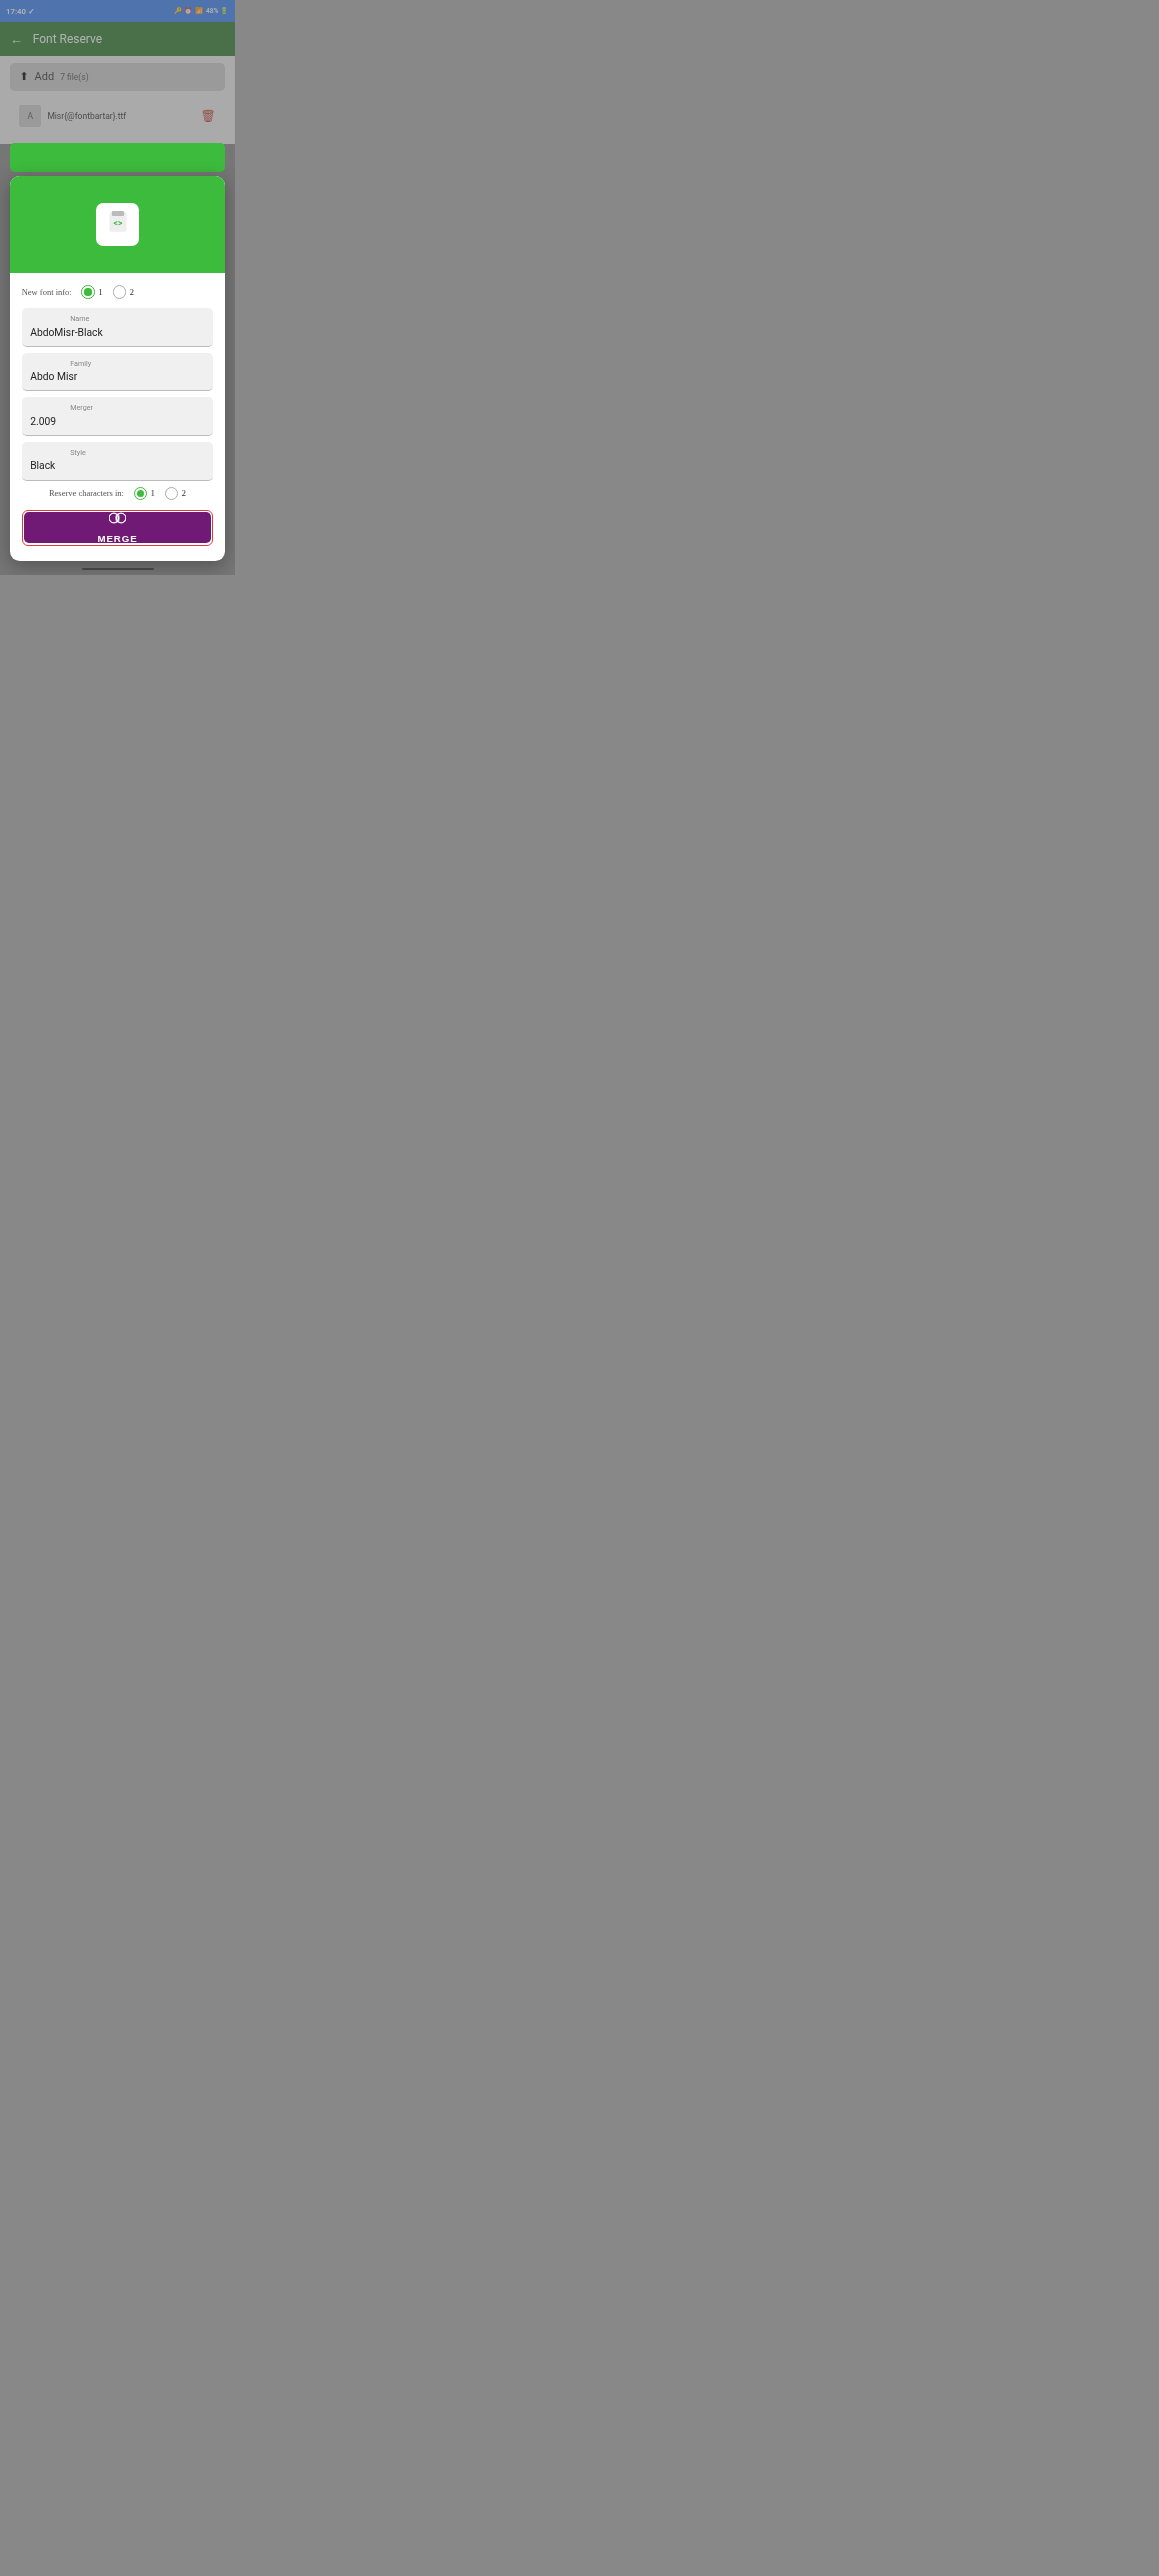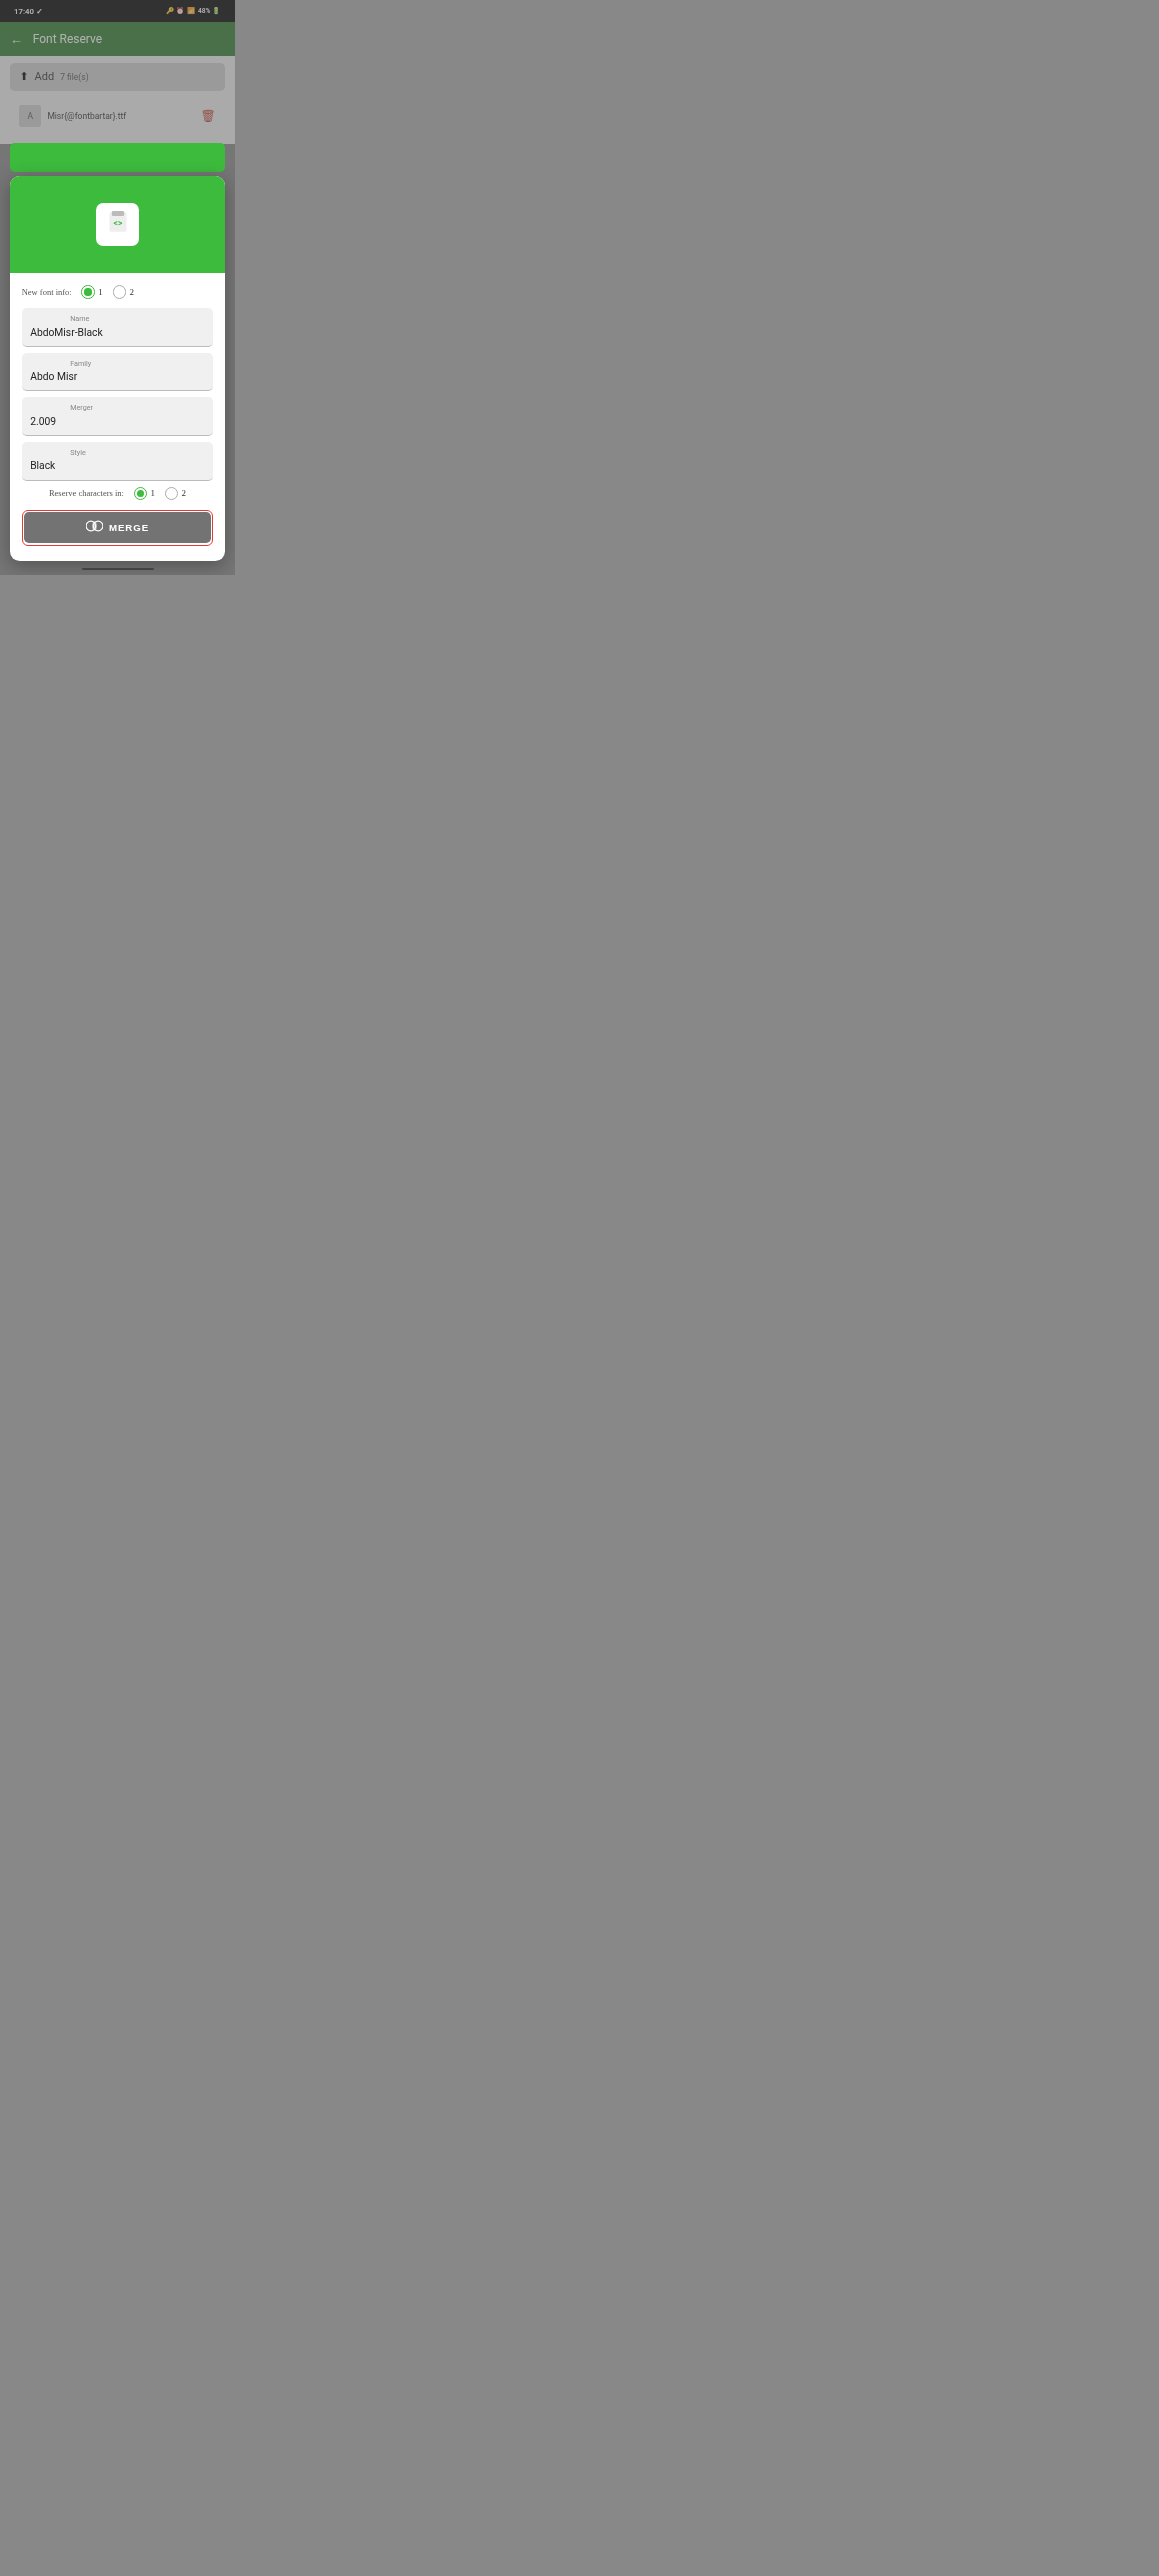--- a/index.html
+++ b/index.html
@@ -12,26 +12,26 @@
       width: 235px;
       min-height: 510px;
       background: #888;
       font-family: -apple-system, BlinkMacSystemFont, 'Segoe UI', Roboto, sans-serif;
       position: relative;
       overflow-x: hidden;
     }
 
     
     .status-bar {
-      background: #000000;
+      background: #3b82f6;
       height: 22px;
       display: flex;
       align-items: center;
       justify-content: space-between;
-      padding: 0 14px;
+      padding: 0 6px;
       color: white;
       font-size: 7.8px;
       font-weight: 600;
     }
 
     .status-left {
       display: flex;
       align-items: center;
       gap: 2.4px;
     }
@@ -240,30 +240,31 @@
     }
 
     
     .merge-btn-wrapper {
       border: 1.5px solid #e53935;
       border-radius: 6px;
       padding: 1.8px;
     }
 
     .merge-btn {
-      background: #737373;
+      background: #701a75;
       border-radius: 4.8px;
       height: 31px;
       display: flex;
       align-items: center;
       justify-content: center;
       gap: 6px;
       cursor: pointer;
       border: none;
       width: 100%;
+      flex-direction: column;
     }
 
     .merge-btn-text {
       color: white;
       font-size: 9.7px;
       font-weight: 700;
       letter-spacing: 0.9px;
     }
 
     

